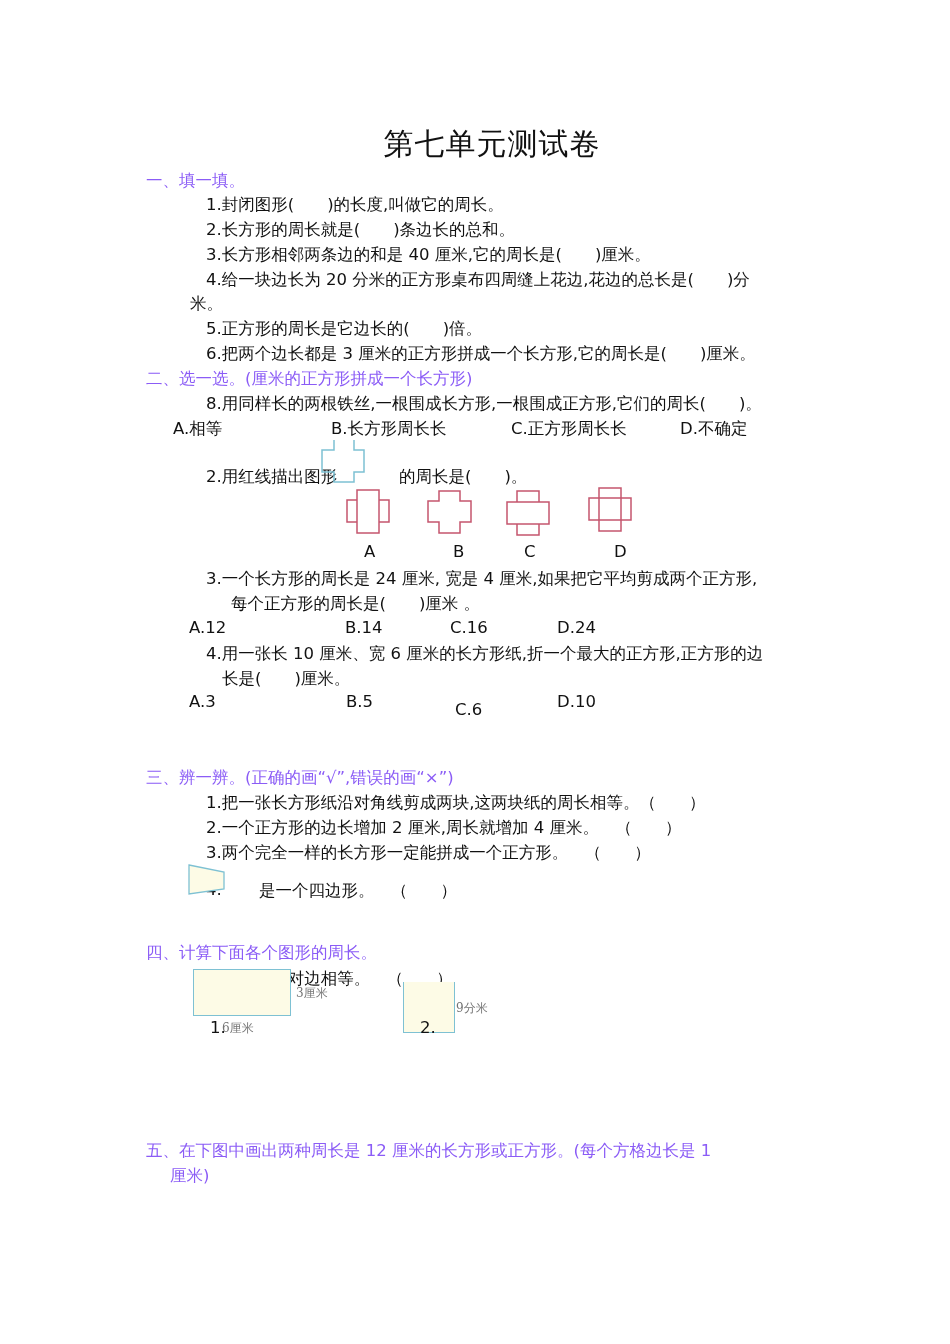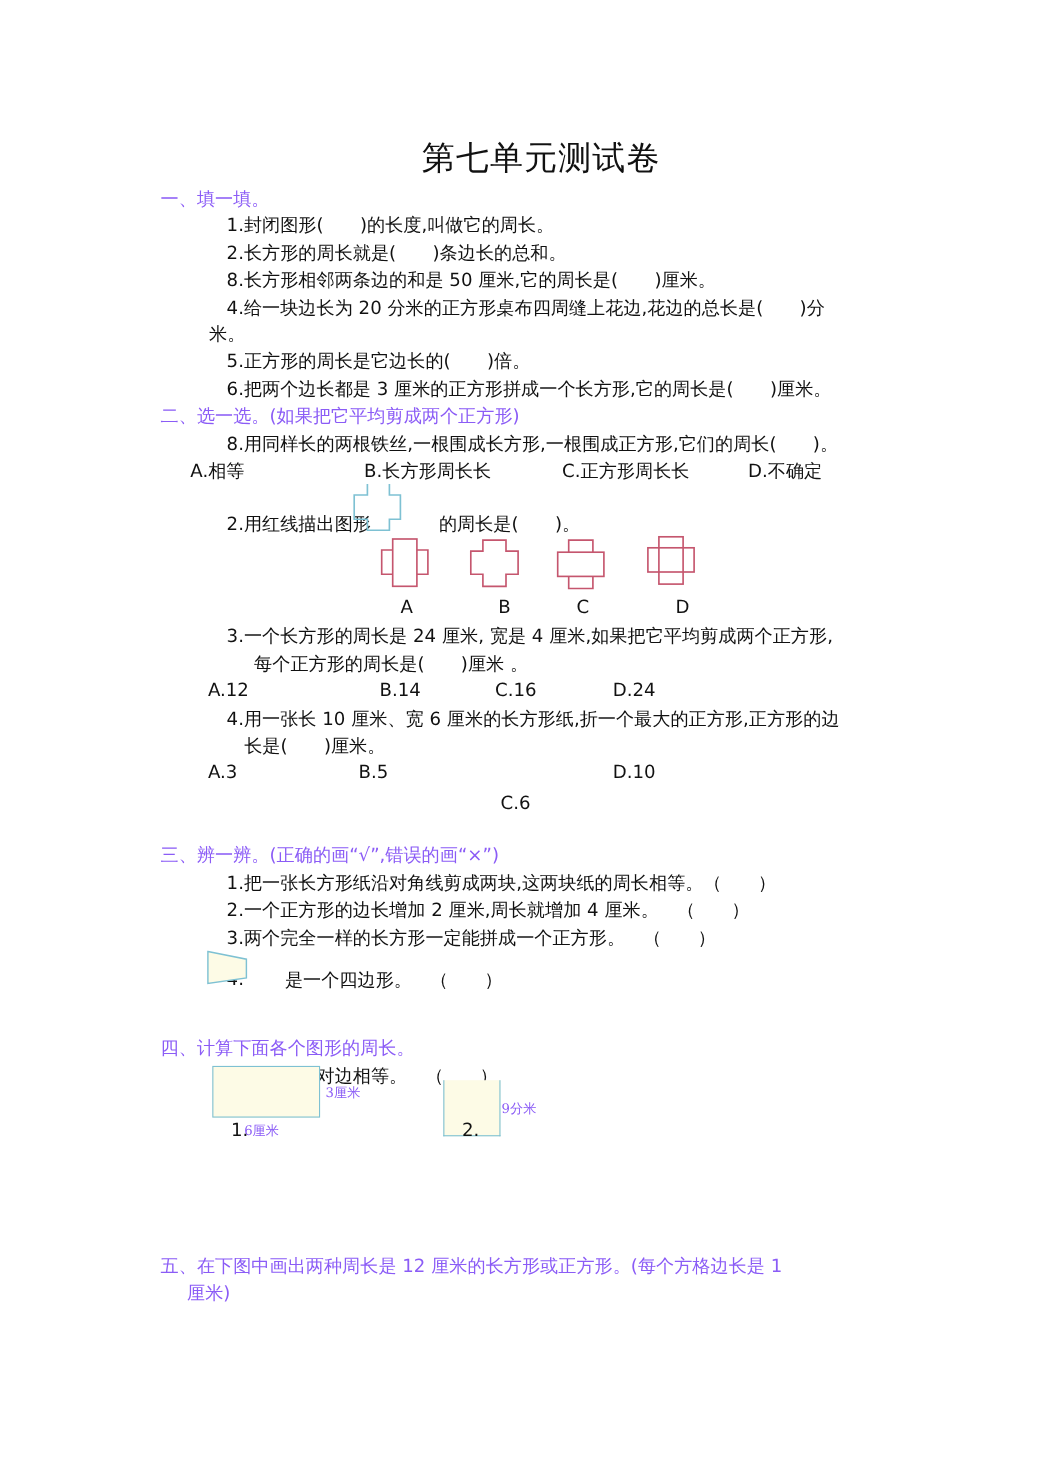--- a/index.html
+++ b/index.html
@@ -5,38 +5,38 @@
   html, body { margin: 0; padding: 0; background: #ffffff; }
   body { width: 950px; height: 1344px; position: relative; overflow: hidden;
          font-family: "DejaVu Sans", "Liberation Sans", sans-serif; color: #111; }
   .abs { position: absolute; white-space: nowrap; }
   .title { font-size: 30px; left: 0; width: 984px; text-align: center; top: 124px; letter-spacing: 1px; }
   .sec { font-size: 16.5px; color: #8b5cf6; left: 146px; }
   .q { font-size: 16.5px; left: 173px; margin-left: 33px; }
   .q2 { font-size: 16.5px; left: 190px; }
   .opt { font-size: 16.5px; }
   .lbl { font-size: 16.5px; }
-  .serif { font-family: "DejaVu Serif", "Liberation Serif", serif; font-size: 12px; color: #8b5cf6; }
+  .serif { font-family: "DejaVu Serif", "Liberation Serif", serif; font-size: 12px; color: #737373; }
   svg { position: absolute; overflow: visible; }
 </style>
 </head>
 <body>
 
 <div class="abs title">第七单元测试卷</div>
 
 <div class="abs sec" style="top:170px">一、填一填。</div>
 <div class="abs q" style="top:194px">1.封闭图形(　　)的长度,叫做它的周长。</div>
 <div class="abs q" style="top:219px">2.长方形的周长就是(　　)条边长的总和。</div>
-<div class="abs q" style="top:244px">8.长方形相邻两条边的和是 50 厘米,它的周长是(　　)厘米。</div>
+<div class="abs q" style="top:244px">3.长方形相邻两条边的和是 40 厘米,它的周长是(　　)厘米。</div>
 <div class="abs q" style="top:269px">4.给一块边长为 20 分米的正方形桌布四周缝上花边,花边的总长是(　　)分</div>
 <div class="abs q2" style="top:293px">米。</div>
 <div class="abs q" style="top:318px">5.正方形的周长是它边长的(　　)倍。</div>
 <div class="abs q" style="top:343px">6.把两个边长都是 3 厘米的正方形拼成一个长方形,它的周长是(　　)厘米。</div>
 
-<div class="abs sec" style="top:368px">二、选一选。(如果把它平均剪成两个正方形)</div>
+<div class="abs sec" style="top:368px">二、选一选。(厘米的正方形拼成一个长方形)</div>
 <div class="abs q" style="top:393px">8.用同样长的两根铁丝,一根围成长方形,一根围成正方形,它们的周长(　　)。</div>
 <div class="abs opt" style="top:418px;left:173px">A.相等</div>
 <div class="abs opt" style="top:418px;left:331px">B.长方形周长长</div>
 <div class="abs opt" style="top:418px;left:511px">C.正方形周长长</div>
 <div class="abs opt" style="top:418px;left:680px">D.不确定</div>
 
 <div class="abs q" style="top:466px">2.用红线描出图形</div>
 <svg style="left:322px;top:440px" width="44" height="44" viewBox="0 0 44 44">
   <path d="M12 0 V10 H0 V32 H12 V42 H32 V32 H42 V10 H32 V0" fill="none" stroke="#7ec1d3" stroke-width="1.5"></path>
 </svg>
@@ -66,22 +66,22 @@
 <div class="abs q" style="top:568px">3.一个长方形的周长是 24 厘米, 宽是 4 厘米,如果把它平均剪成两个正方形,</div>
 <div class="abs q" style="top:593px;left:198px">每个正方形的周长是(　　)厘米 。</div>
 <div class="abs opt" style="top:618px;left:189px">A.12</div>
 <div class="abs opt" style="top:618px;left:345px">B.14</div>
 <div class="abs opt" style="top:618px;left:450px">C.16</div>
 <div class="abs opt" style="top:618px;left:557px">D.24</div>
 
 <div class="abs q" style="top:643px">4.用一张长 10 厘米、宽 6 厘米的长方形纸,折一个最大的正方形,正方形的边</div>
 <div class="abs q" style="top:668px;left:189px">长是(　　)厘米。</div>
 <div class="abs opt" style="top:692px;left:189px">A.3</div>
-<div class="abs opt" style="top:692px;left:326px">B.5</div>
-<div class="abs opt" style="top:720px;left:455px">C.6</div>
+<div class="abs opt" style="top:692px;left:346px">B.5</div>
+<div class="abs opt" style="top:700px;left:455px">C.6</div>
 <div class="abs opt" style="top:692px;left:557px">D.10</div>
 
 <div class="abs sec" style="top:767px">三、辨一辨。(正确的画“√”,错误的画“×”)</div>
 <div class="abs q" style="top:792px">1.把一张长方形纸沿对角线剪成两块,这两块纸的周长相等。（　　）</div>
 <div class="abs q" style="top:817px">2.一个正方形的边长增加 2 厘米,周长就增加 4 厘米。　（　　）</div>
 <div class="abs q" style="top:842px">3.两个完全一样的长方形一定能拼成一个正方形。　（　　）</div>
 <div class="abs q" style="top:880px">4.</div>
 <svg style="left:188px;top:864px" width="38" height="32" viewBox="0 0 38 32">
   <path d="M1 1 L36 8 L36 25 L1 30 Z" fill="#fdfbe6" stroke="#7ec1d3" stroke-width="1.3"></path>
 </svg>

